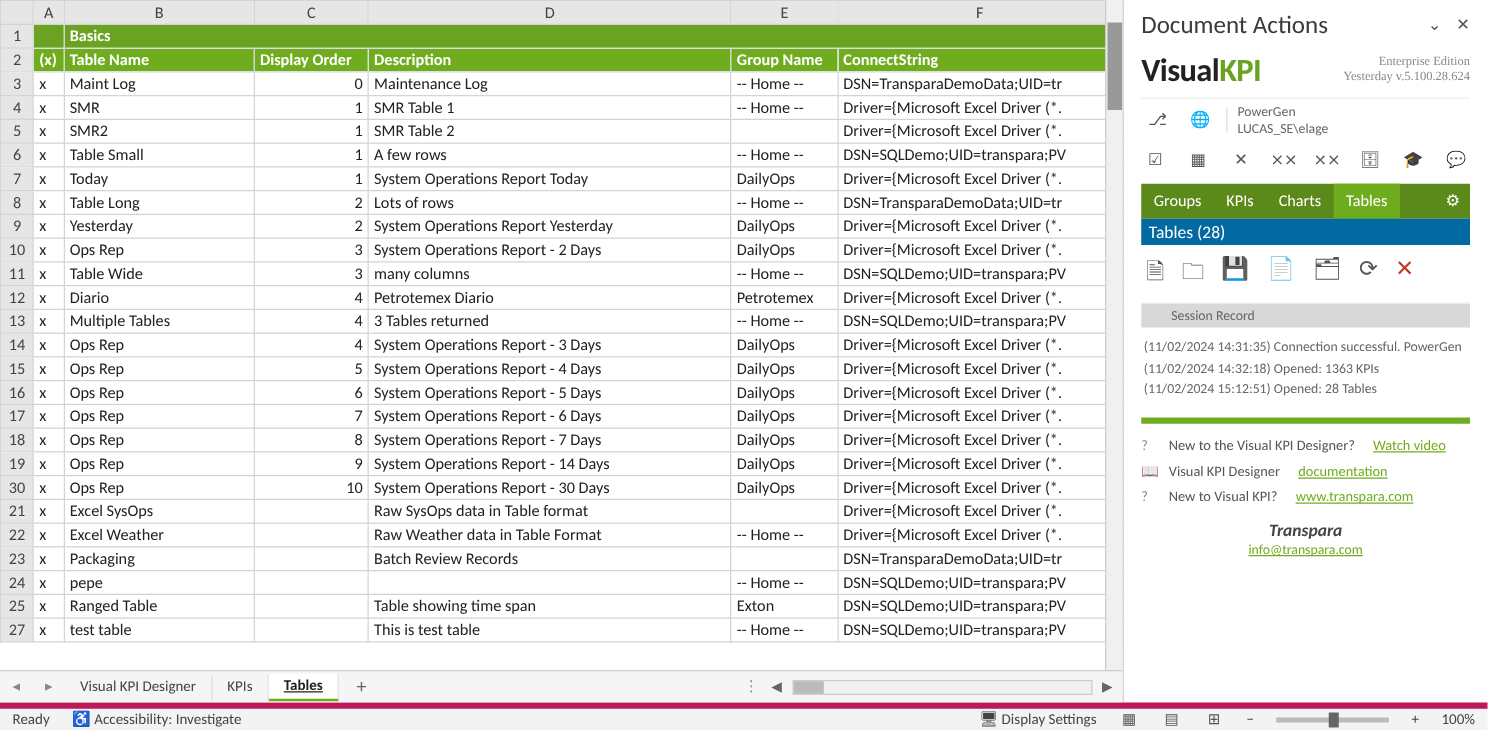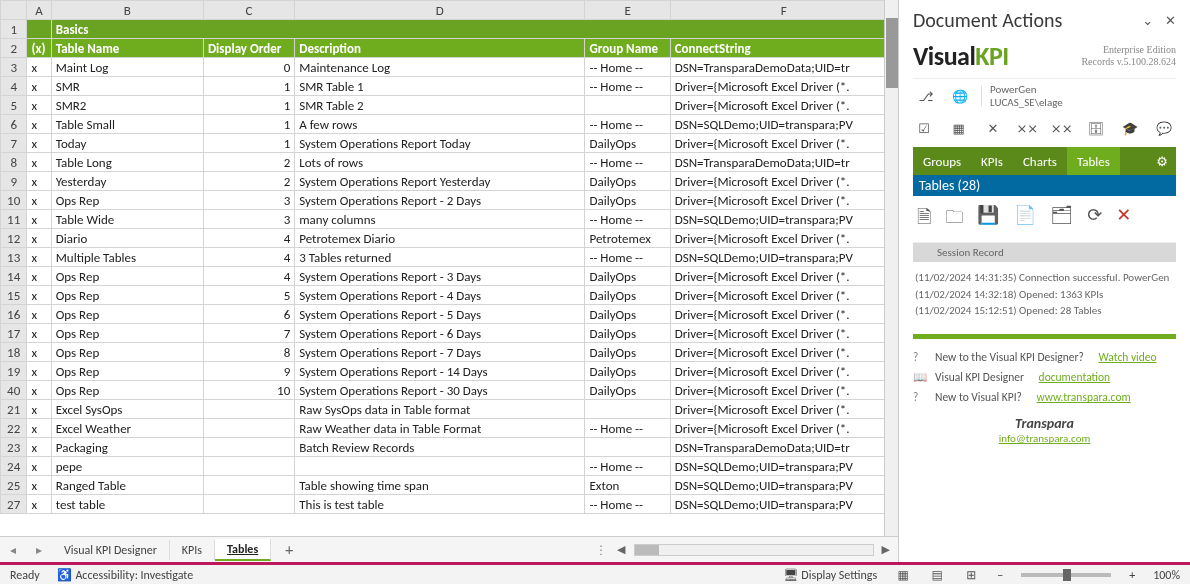--- a/index.html
+++ b/index.html
@@ -18,21 +18,21 @@
 .sheet-tabs { display: flex; align-items: center; height: 26px; border-top: 1px solid #ccc; background: #f5f5f5; font-size: 12px; color: #444; }
 .sheet-tabs .nav { width: 26px; text-align: center; color: #888; }
 .sheet-tabs .tab { padding: 3px 12px; border-right: 1px solid #ddd; cursor: pointer; }
 .sheet-tabs .tab.active { background: #fff; border-bottom: 2px solid #70ad1e; color: #222; font-weight: 600; }
 .sheet-tabs .tab.u { text-decoration: underline; }
 .sheet-tabs .plus { padding: 0 14px; color: #666; font-size: 16px; }
 .sheet-tabs .spacer { flex: 1; }
 .sheet-tabs .scroll { display: flex; align-items: center; gap: 8px; padding-right: 8px; color: #666; }
 .scroll-track { width: 240px; height: 12px; background: #f0f0f0; border: 1px solid #ccc; position: relative; }
 .scroll-thumb { position: absolute; left: 0; top: 0; width: 24px; height: 10px; background: #bbb; }
-.status-bar { height: 22px; display: flex; align-items: center; background: #f3f3f3; border-top: 3px solid #be185d; font-size: 12px; color: #444; padding: 0 10px; gap: 18px; }
+.status-bar { height: 22px; display: flex; align-items: center; background: #f3f3f3; border-top: 5px solid #be185d; font-size: 12px; color: #444; padding: 0 10px; gap: 18px; }
 .status-bar .spacer { flex: 1; }
 .status-bar .icon { width: 16px; text-align: center; color: #555; }
 .zoom-slider { width: 90px; height: 4px; background: #bbb; position: relative; }
 .zoom-slider .thumb { position: absolute; left: 42px; top: -4px; width: 8px; height: 12px; background: #666; }
 .vscroll { position: absolute; right: 0; top: 0; width: 14px; height: 100%; background: #f0f0f0; border-left: 1px solid #ccc; }
 .vscroll .thumb { width: 12px; height: 70px; background: #999; margin: 18px auto 0; }
 .pane { width: 292px; background: #fff; border-left: 1px solid #ccc; display: flex; flex-direction: column; padding: 8px 14px 0 14px; overflow: hidden; }
 .pane-head { display: flex; align-items: center; justify-content: space-between; margin-bottom: 8px; }
 .pane-title { font-size: 20px; color: #3a3a3a; font-weight: 400; }
 .pane-head .btns { display: flex; gap: 12px; color: #555; }
@@ -251,21 +251,21 @@
             <tr>
               <th class="row-hdr">19</th>
               <td class="cell-x">x</td>
               <td>Ops Rep</td>
               <td class="num-cell">9</td>
               <td>System Operations Report - 14 Days</td>
               <td>DailyOps</td>
               <td>Driver={Microsoft Excel Driver (*.</td>
             </tr>
             <tr>
-              <th class="row-hdr">40</th>
+              <th class="row-hdr">30</th>
               <td class="cell-x">x</td>
               <td>Ops Rep</td>
               <td class="num-cell">10</td>
               <td>System Operations Report - 30 Days</td>
               <td>DailyOps</td>
               <td>Driver={Microsoft Excel Driver (*.</td>
             </tr>
             <tr>
               <th class="row-hdr">21</th>
               <td class="cell-x">x</td>
@@ -350,21 +350,21 @@
       <div class="pane-title">Document Actions</div>
       <div class="btns">
         <span>⌄</span>
         <span>✕</span>
       </div>
     </div>
     <div class="logo-row">
       <div class="logo"><span>Visual</span><span class="kpi">KPI</span></div>
       <div class="edition">
           <div>Enterprise Edition</div>
-          <div>Records v.5.100.28.624</div>
+          <div>Yesterday v.5.100.28.624</div>
         </div>
     </div>
     <div class="toolbar-row">
       <div class="ticon">⎇</div>
       <div class="ticon">🌐</div>
       <div class="divider"></div>
       <div class="user-info">
           <div>PowerGen</div>
           <div>LUCAS_SE\elage</div>
         </div>

